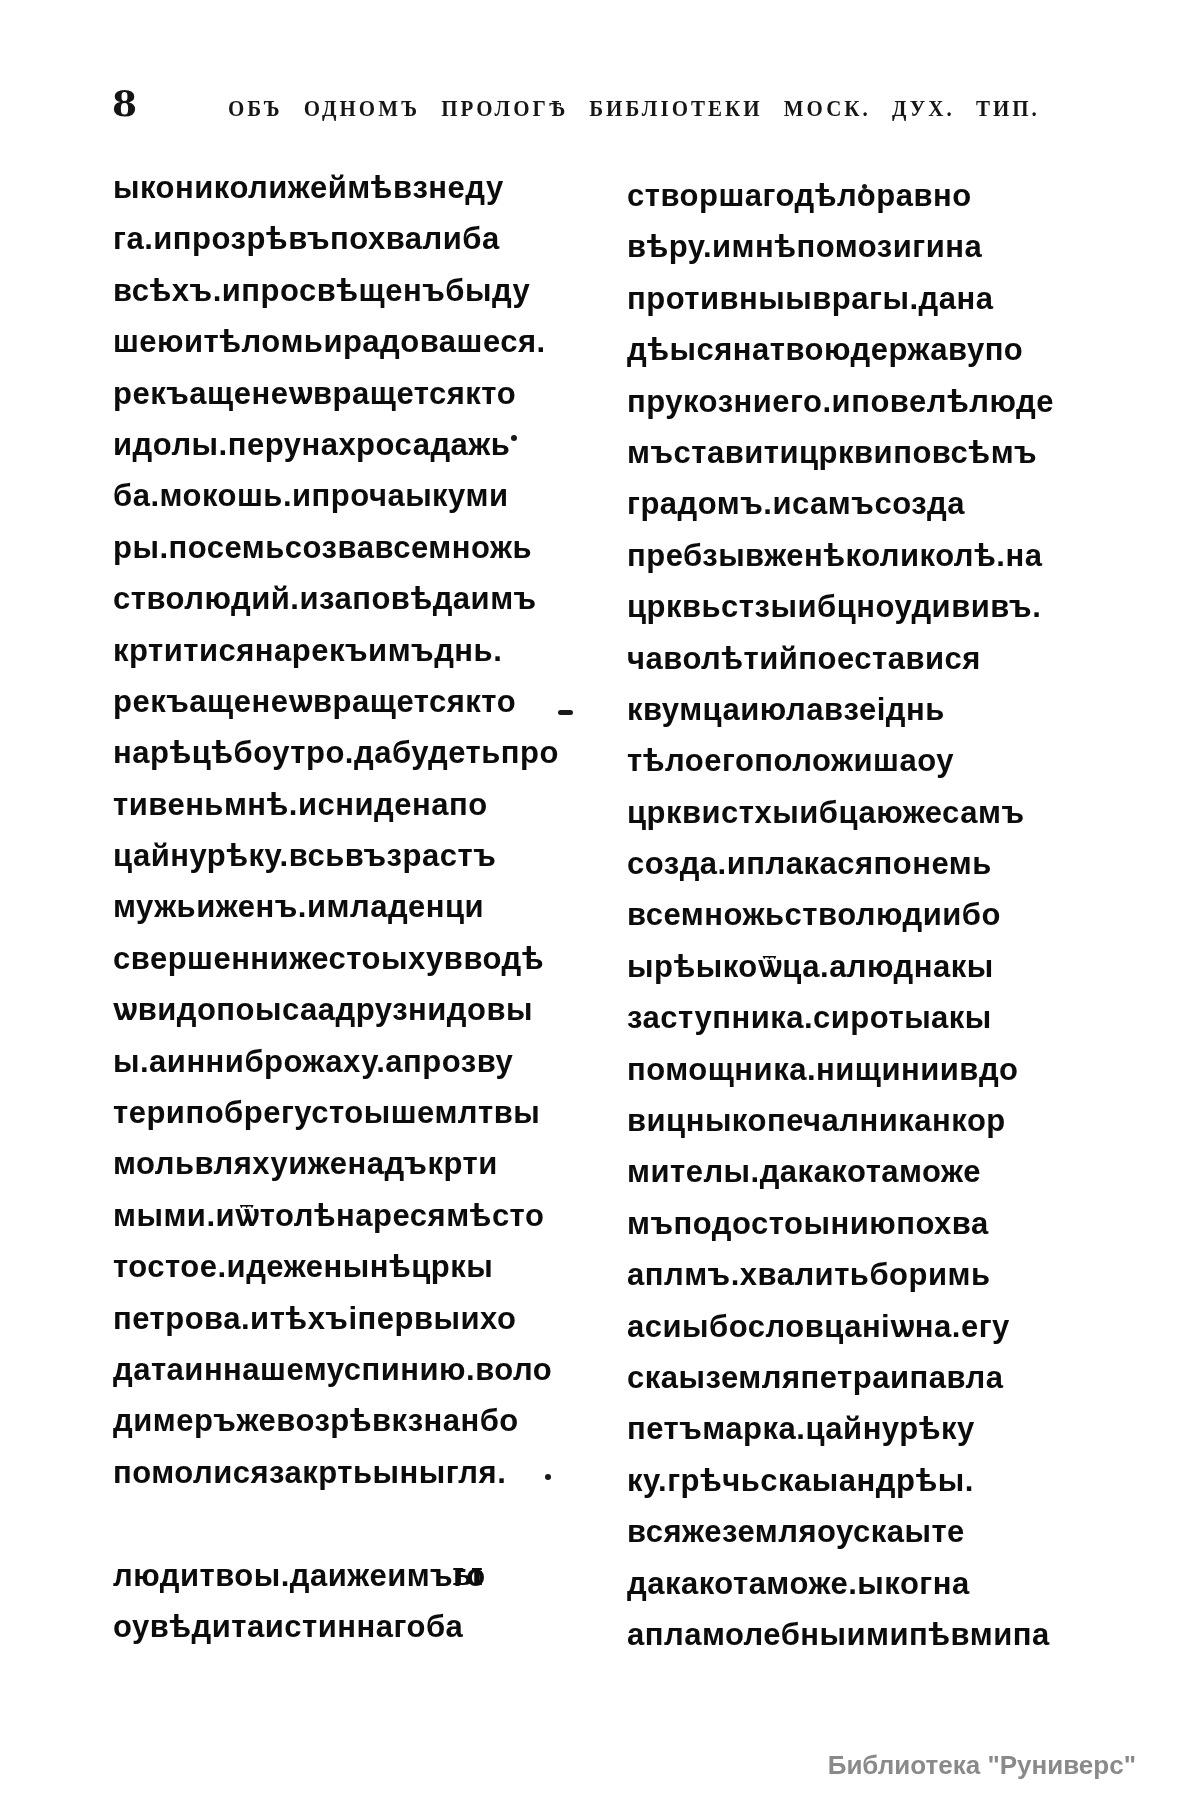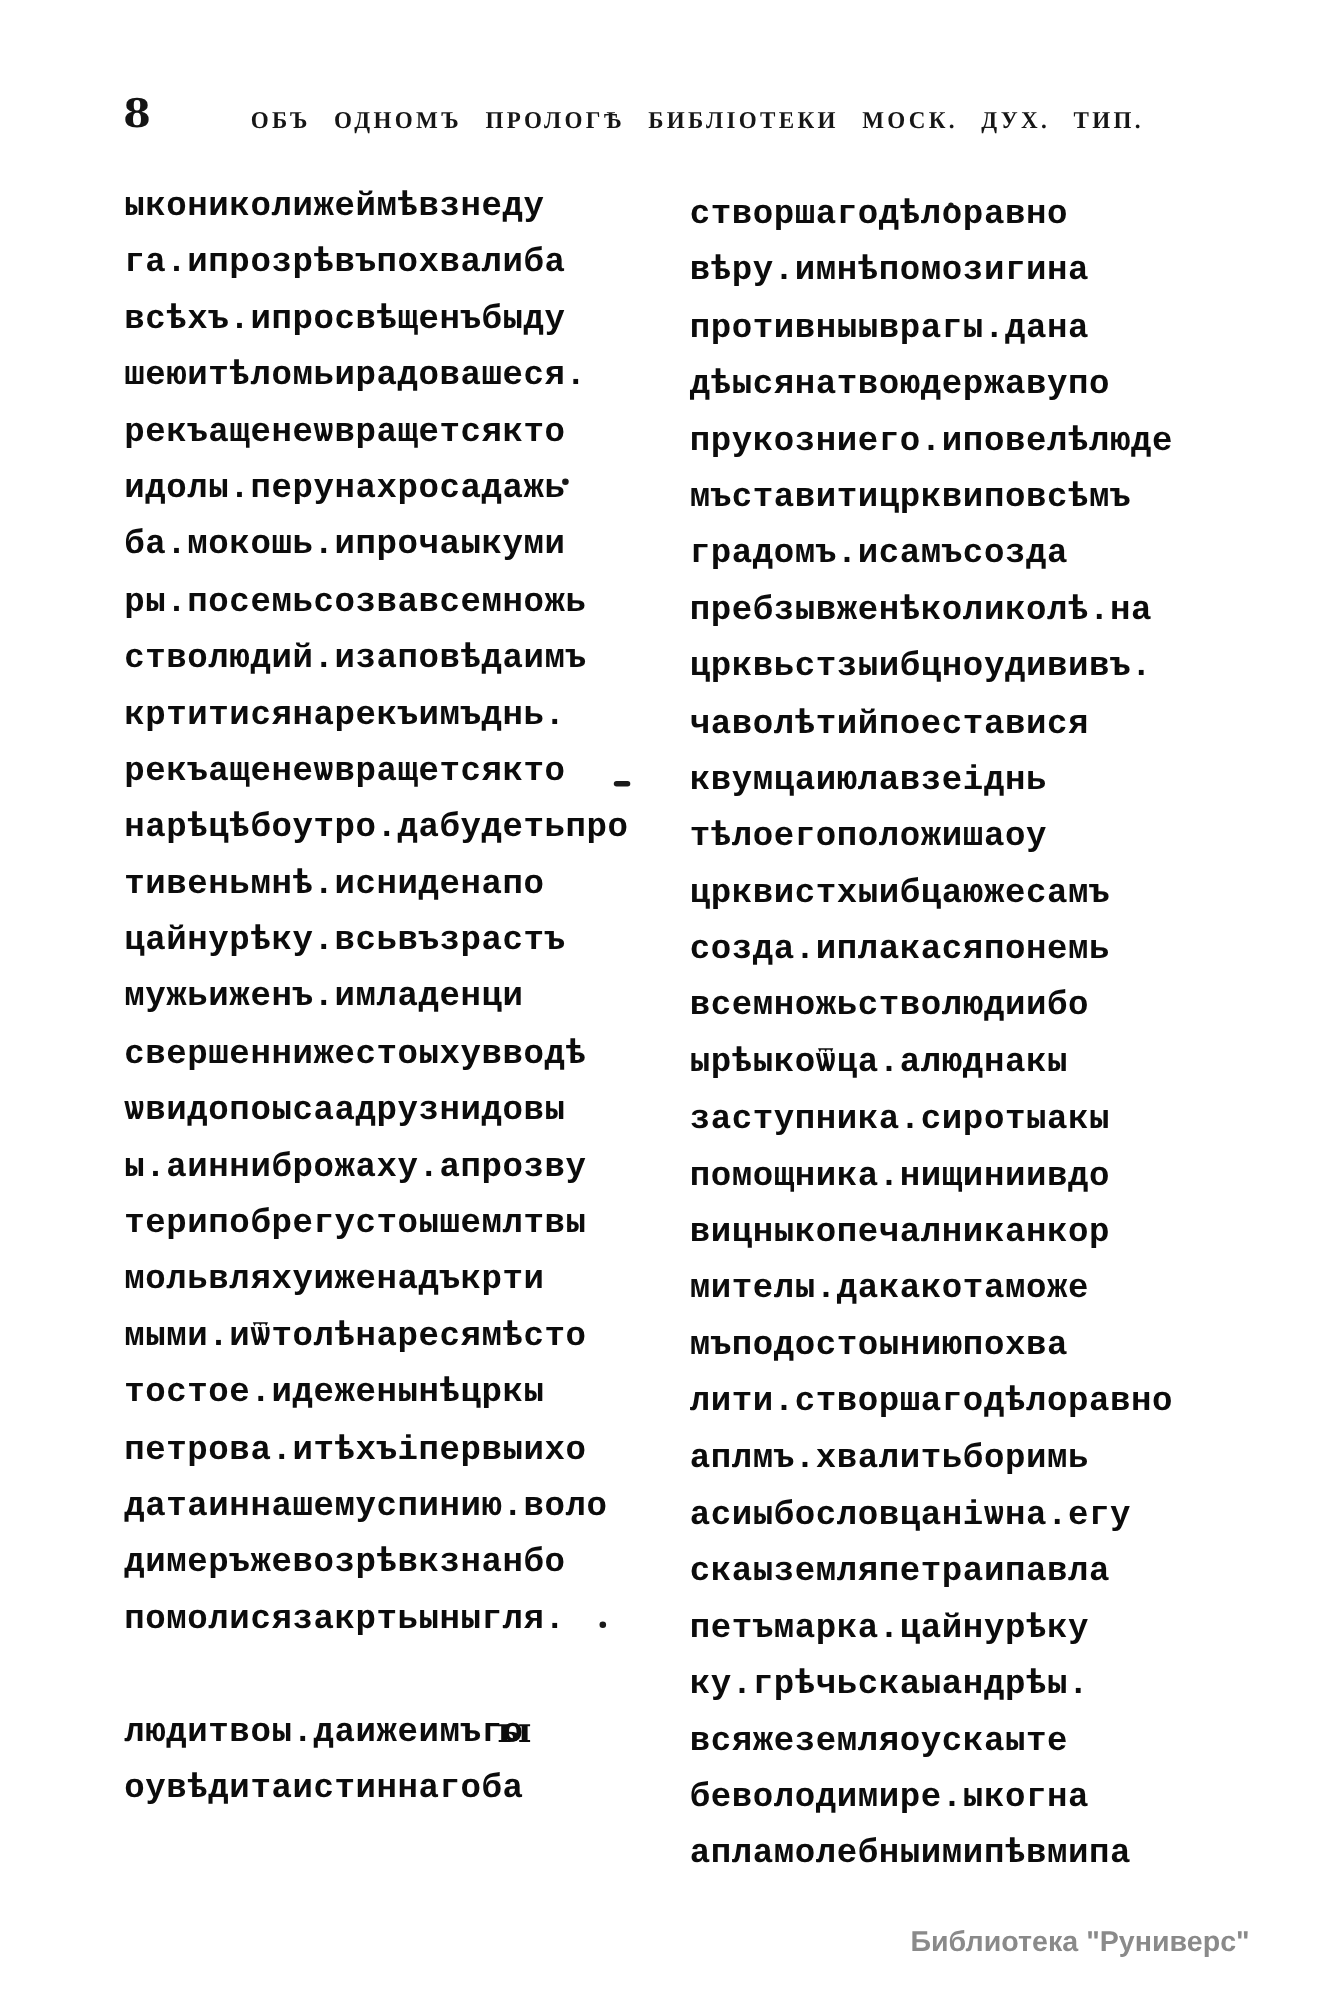--- a/index.html
+++ b/index.html
@@ -34,21 +34,21 @@
     font-size: 21px;
     letter-spacing: 3px;
     word-spacing: 13px;
     white-space: nowrap;
     color: #161616;
     transform: scaleY(1.05);
     transform-origin: left top;
   }
   .col {
     position: absolute;
-    font-family: Liberation Mono, monospace;
+    font-family: Liberation Sans, sans-serif;
     font-weight: bold;
     font-size: 31px;
     letter-spacing: 0.5px;
     color: #0c0c0c;
   }
   .col-left  { left: 113px; top: 162px; width: 450px; }
   .col-right { left: 627px; top: 170px; width: 430px; }
   .ms-line {
     height: 51.4px;
     line-height: 51.4px;
@@ -139,28 +139,27 @@
       <div class="ms-line">тѣлоегоположишаоу</div>
       <div class="ms-line">црквистхыибцаюжесамъ</div>
       <div class="ms-line">созда.иплакасяпонемь</div>
       <div class="ms-line">всемножьстволюдиибо</div>
       <div class="ms-line">ырѣыкоѿца.алюднакы</div>
       <div class="ms-line">заступника.сиротыакы</div>
       <div class="ms-line">помощника.нищиниивдо</div>
       <div class="ms-line">вицныкопечалниканкор</div>
       <div class="ms-line">мителы.дакакотаможе</div>
       <div class="ms-line">мъподостоыниюпохва</div>
-      <div class="ms-line">лити.створшагодѣлоравно</div>
       <div class="ms-line">аплмъ.хвалитьборимь</div>
       <div class="ms-line">асиыбословцаніѡна.егу</div>
       <div class="ms-line">скаыземляпетраипавла</div>
       <div class="ms-line">петъмарка.цайнурѣку</div>
       <div class="ms-line">ку.грѣчьскаыандрѣы.</div>
       <div class="ms-line">всяжеземляоускаыте</div>
-      <div class="ms-line">беволодимире.ыкогна</div>
+      <div class="ms-line">дакакотаможе.ыкогна</div>
       <div class="ms-line">апламолебныимипѣвмипа</div>
     </div>
 
   <div class="stray">ы</div>
 
   <div class="speck s1"></div>
   <div class="speck s2"></div>
   <div class="speck s3"></div>
   <div class="speck s4"></div>
 

